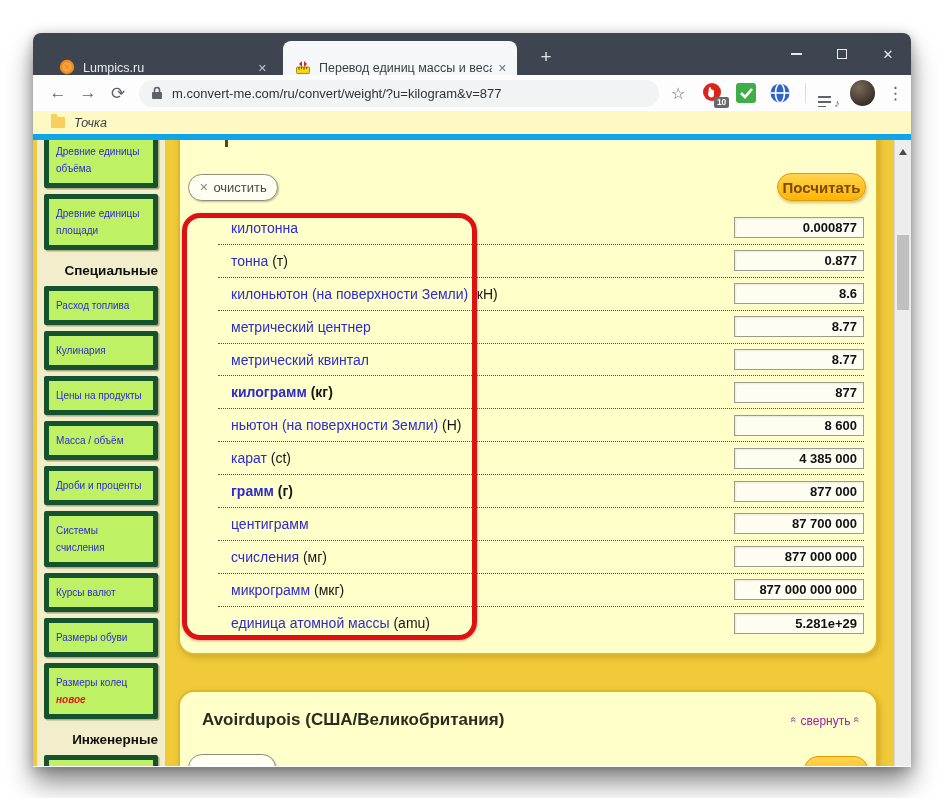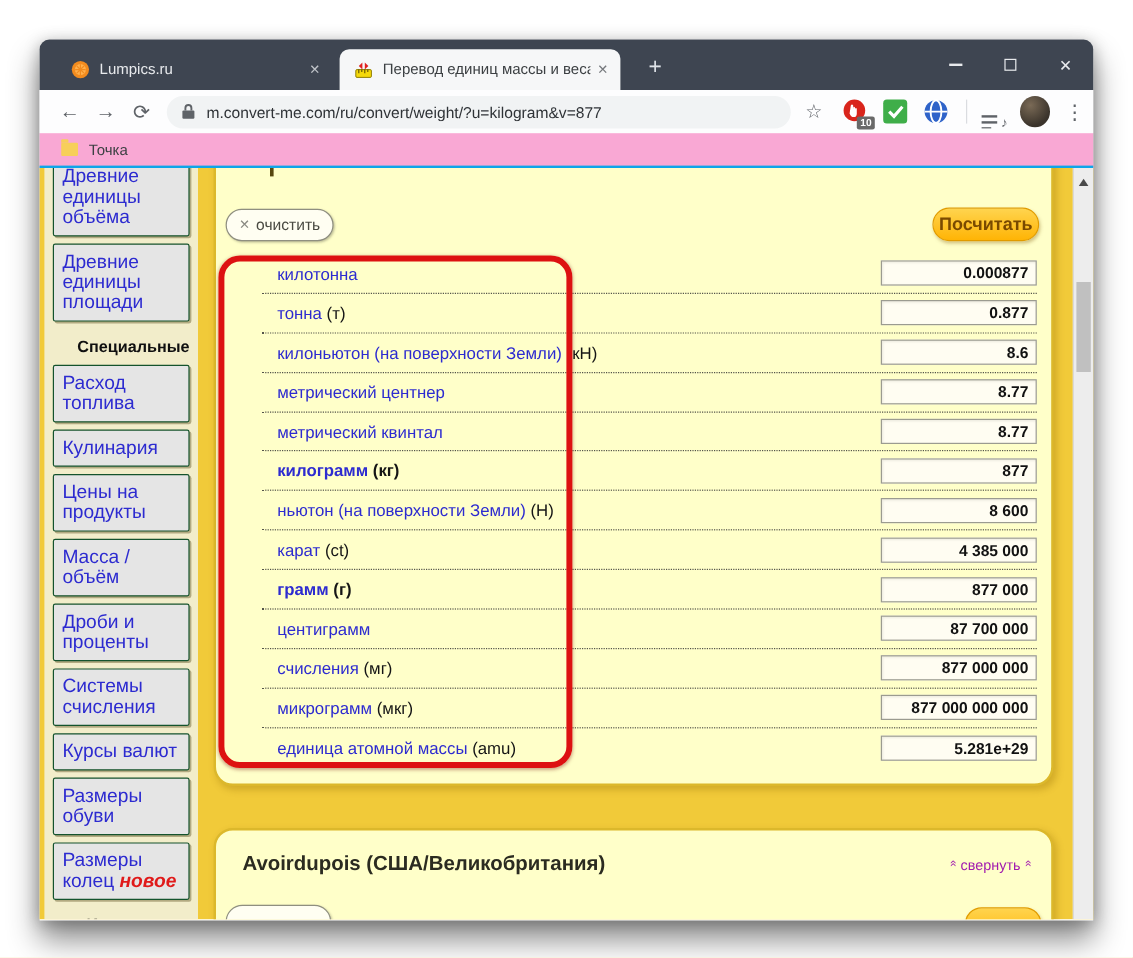--- a/index.html
+++ b/index.html
@@ -7,21 +7,21 @@
               font-family:"Liberation Sans", sans-serif; }
   .stage { position:relative; width:944px; height:798px; background:#fff; }
 
   .window { position:absolute; left:33px; top:33px; width:878px; height:734px;
             border-radius:8px 8px 0 0; background:#fff;
             box-shadow:0 16px 26px rgba(0,0,0,.45), 0 2px 12px rgba(0,0,0,.25); }
 
   
   .titlebar { position:relative; height:42px; background:var(--titlebar,#3e4551);
               border-radius:8px 8px 0 0; }
-  .tab { position:absolute; top:8px; height:34px; display:flex; align-items:center;
+  .tab { position:absolute; top:8px; height:34px; display:flex; align-items:flex-end;
          padding:0 10px 0 12px; font-size:12.5px; }
   .tab.inactive { left:14px; width:230px; color:#e8eaed; }
   .tab.active { left:250px; width:234px; background:#f6f7f8; border-radius:8px 8px 0 0; color:#3c4043; }
   .tab-title { flex:1 1 auto; white-space:nowrap; overflow:hidden; margin-left:8px; }
   .tab-close { flex:0 0 auto; font-size:11px; margin-left:6px; opacity:.85; cursor:default; }
   .tab.inactive .tab-close { color:#d7dade; }
   .tab.active .tab-close { color:#5f6368; }
   .favwrap { width:16px; height:16px; flex:0 0 auto; }
   .newtab { position:absolute; left:500px; top:12px; width:26px; height:26px; color:#dfe3e8;
             font-size:19px; line-height:24px; text-align:center; }
@@ -46,42 +46,42 @@
   .media { margin-left:12px; color:#5f6368; font-size:15px; position:relative; width:20px; }
   .media .lines { position:absolute; left:0; top:3px; }
   .media .lines i { display:block; width:13px; height:1.8px; background:#5f6368; margin-bottom:3px; }
   .media .lines i:last-child { width:8px; }
   .media .note { position:absolute; right:-2px; top:4px; font-size:11px; }
   .avatar { width:26px; height:26px; border-radius:50%; margin-left:12px;
             background:radial-gradient(circle at 35% 30%, #7a6a56, #3a332b 70%); }
   .kebab { margin-left:12px; color:#5f6368; font-size:17px; width:14px; text-align:center; }
 
   
-  .bookmarks { height:29px; background:#f9a8d4; display:flex; align-items:center; padding:0 18px;
-               border-bottom:2px solid #0ea5e9; }
+  .bookmarks { height:29px; background:#fef9c3; display:flex; align-items:center; padding:0 18px;
+               border-bottom:6px solid #0ea5e9;font-style:italic; }
   .folder { width:14px; height:11px; background:#f7cf5a; border-radius:1px; position:relative; }
   .folder:before { content:""; position:absolute; left:0; top:-3px; width:6px; height:3px;
                    background:#f7cf5a; border-radius:1px 1px 0 0; }
   .bmlabel { font-size:12.5px; color:#3c4043; margin-left:9px; }
 
   
   .content { position:relative; height:626px; background:var(--page_gold,#f1ca39); overflow:hidden; }
 
   .vscroll { position:absolute; right:0; top:0; width:17px; height:100%; background:#ededed;
              border-left:1px solid #d9d9d9; }
   .up-arrow { position:absolute; top:9px; left:4px; width:0; height:0;
               border-left:4.5px solid transparent; border-right:4.5px solid transparent;
               border-bottom:6px solid #4a4a4a; }
   .thumb { position:absolute; top:95px; left:2px; width:12px; height:75px; background:#c0c0c0; }
 
   .sidebar { position:absolute; left:4px; top:0; bottom:0; width:128px;
              background:var(--sidebar_cream,#f2edca); overflow:hidden; padding:0 5px; }
   .sidebar-inner { margin-top:-14px; }
-  .sb-btn { background:#e5e5e5; border:1px solid #14532d; box-shadow:1.5px 1.5px 0 rgba(125,115,70,.55);
-            border-radius:2px; margin:6px 2px; padding:6px 7px; font-size:16px; line-height:17px; }
+  .sb-btn { background:#bef264; border:5px solid #14532d; box-shadow:1.5px 1.5px 0 rgba(125,115,70,.55);
+            border-radius:2px; margin:6px 2px; padding:6px 7px; font-size:10px; line-height:17px; }
   .sb-link { color:var(--link_blue,#2d2bd0); cursor:pointer; }
   .sb-badge { color:#e01a1a; font-weight:bold; font-style:italic; }
   .sb-header { font-size:13.5px; font-weight:bold; color:#101010; padding:7px 2px 2px 3px;text-align:right; }
 
   .panel { position:absolute; left:145px; width:700px; background:var(--panel_yellow,#ffffc9);
            border:2px solid #dcb82b; border-radius:16px; box-shadow:2px 3px 6px rgba(140,100,0,.3); }
   .main-panel { top:-26px; height:541px; }
   .panel2 { top:550px; height:130px; }
 
   .remnant { position:absolute; left:45px; top:24px; width:3px; height:7px; background:#57470e; }

